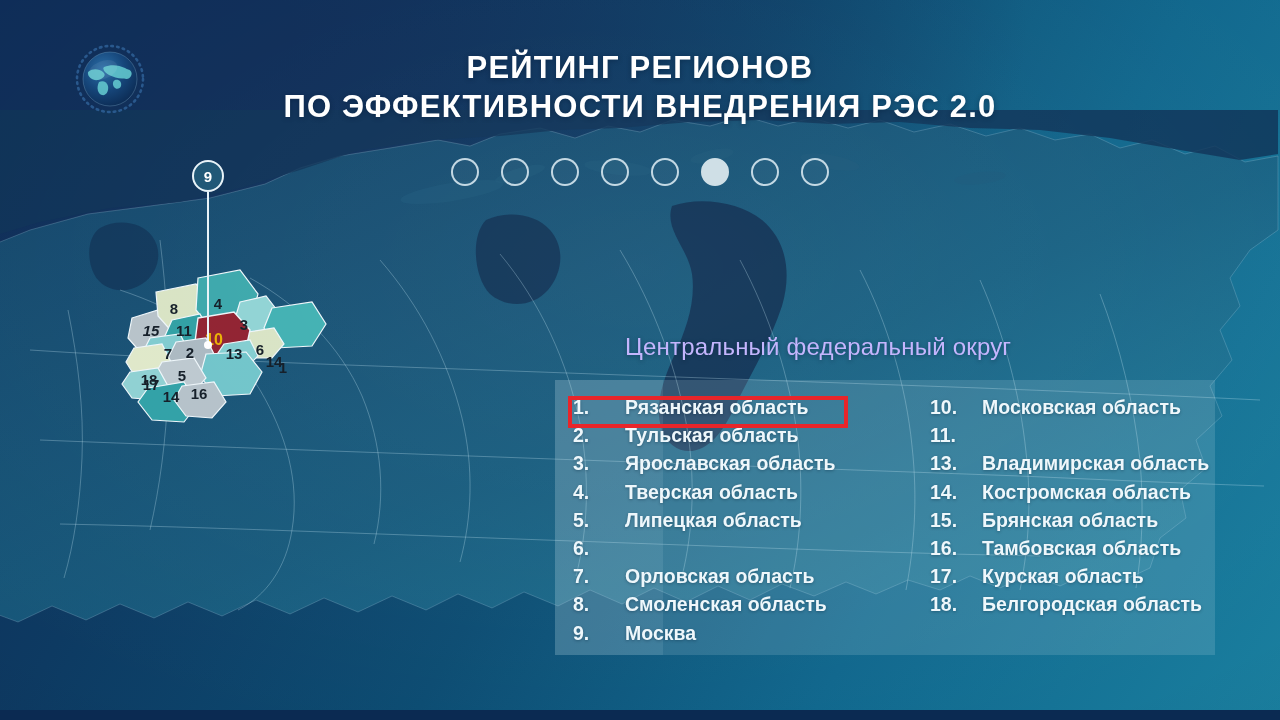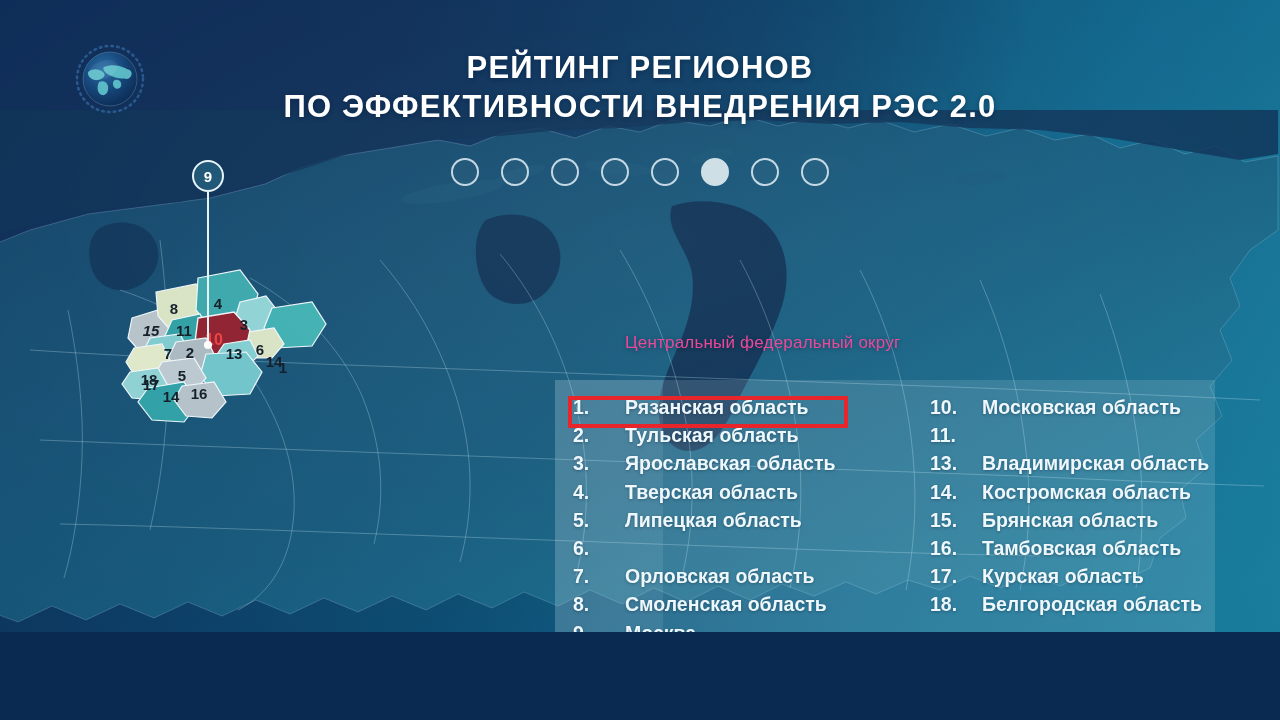--- a/index.html
+++ b/index.html
@@ -11,21 +11,21 @@
     width: 1280px;
     height: 720px;
     overflow: hidden;
     font-family: "Liberation Sans", sans-serif;
     position: relative;
   }
   #stage {
     position: absolute;
     left: 0; top: 0;
     width: 1280px;
-    height: 632px;
+    height: 710px;
     overflow: hidden;
   }
   
   .bg-base {
     position: absolute;
     inset: 0;
     background:
       radial-gradient(120% 95% at 6% 4%, #0d2c57 0%, #0d2c57 14%, rgba(13,44,87,0) 62%),
       linear-gradient(118deg, #0d2c57 0%, #0d3a62 24%, #0c4c72 48%, #10678d 72%, #1a7f9f 100%);
   }
@@ -120,29 +120,29 @@
   .rnum {
     position: absolute;
     color: #16202a;
     font-size: 15px;
     font-weight: bold;
     transform: translate(-50%, -50%);
     z-index: 4;
     white-space: nowrap;
   }
   .rnum.onred {
-    color: #ef4444;
+    color: #eab308;
     font-size: 16px;
   }
   
   .okrug-title {
     position: absolute;
     left: 625px; top: 333px;
-    color: #ec4899;
-    font-size: 17px;
+    color: #c4b5fd;
+    font-size: 24px;
     letter-spacing: 0.2px;
     text-shadow: 0 1px 4px rgba(0,25,45,0.4);
   }
   .panel {
     position: absolute;
     left: 555px; top: 380px;
     width: 660px; height: 275px;
     background: rgba(205,228,238,0.16);
     z-index: 3;
   }

